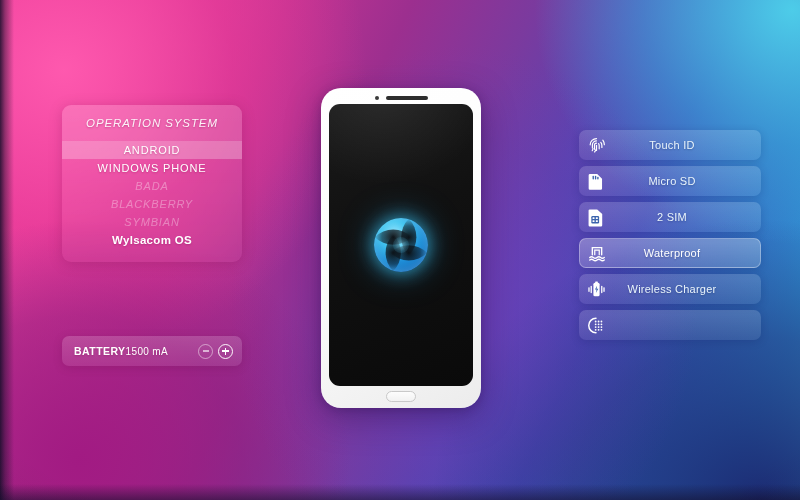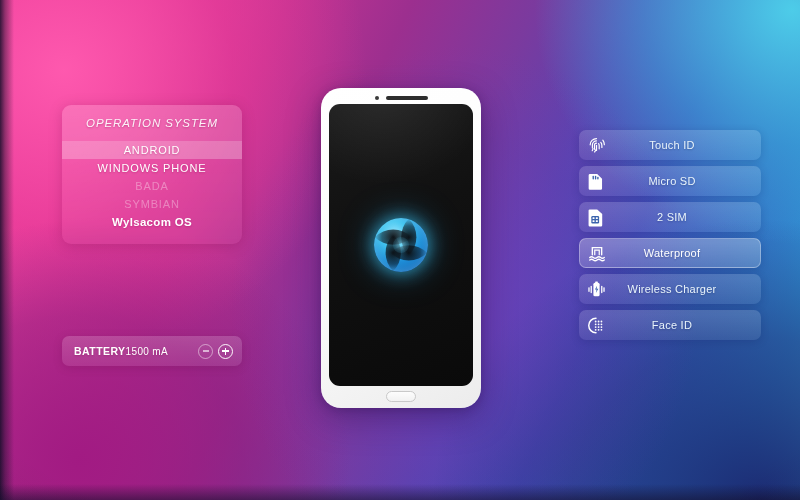--- a/index.html
+++ b/index.html
@@ -92,20 +92,21 @@
     color:#ffffff;
     text-shadow:0 1px 2px rgba(120,10,70,0.3);
   }
   .os-row.selected {
     background:rgba(255,255,255,0.26);
     color:#ffffff;
   }
   .os-row.disabled {
     color:rgba(255,255,255,0.34);
     text-shadow:none;
+    font-style:italic;
   }
   .os-row.custom {
     font-weight:bold;
     letter-spacing:0.3px;
     font-size:11.5px;
     padding-bottom:1px;
   }
   #os-spacer { height:13px; }
 
   
@@ -270,20 +271,23 @@
     <div id="os-header">OPERATION SYSTEM</div>
 
     <div class="os-row selected">
       <span>ANDROID</span>
     </div>
     <div class="os-row">
       <span>WINDOWS PHONE</span>
     </div>
     <div class="os-row disabled">
       <span>BADA</span>
+    </div>
+    <div class="os-row disabled">
+      <span>BLACKBERRY</span>
     </div>
     <div class="os-row disabled">
       <span>SYMBIAN</span>
     </div>
     <div class="os-row custom">
       <span>Wylsacom OS</span>
     </div>
     <div id="os-spacer"></div>
   </div>
 
@@ -400,17 +404,16 @@
             <circle cx="17.3" cy="9.6" r="1.05"></circle>
             <circle cx="10.6" cy="12.8" r="1.05"></circle>
             <circle cx="14.0" cy="12.8" r="1.05"></circle>
             <circle cx="17.3" cy="12.8" r="1.05"></circle>
             <circle cx="10.6" cy="16.0" r="1.05"></circle>
             <circle cx="14.0" cy="16.0" r="1.05"></circle>
             <circle cx="17.3" cy="16.0" r="1.05"></circle>
           </g>
         </svg>
       </span>
-      <span class="feature-label">Face ID</span>
     </div>
 
   </div>
 </div>
 
 </body></html>

